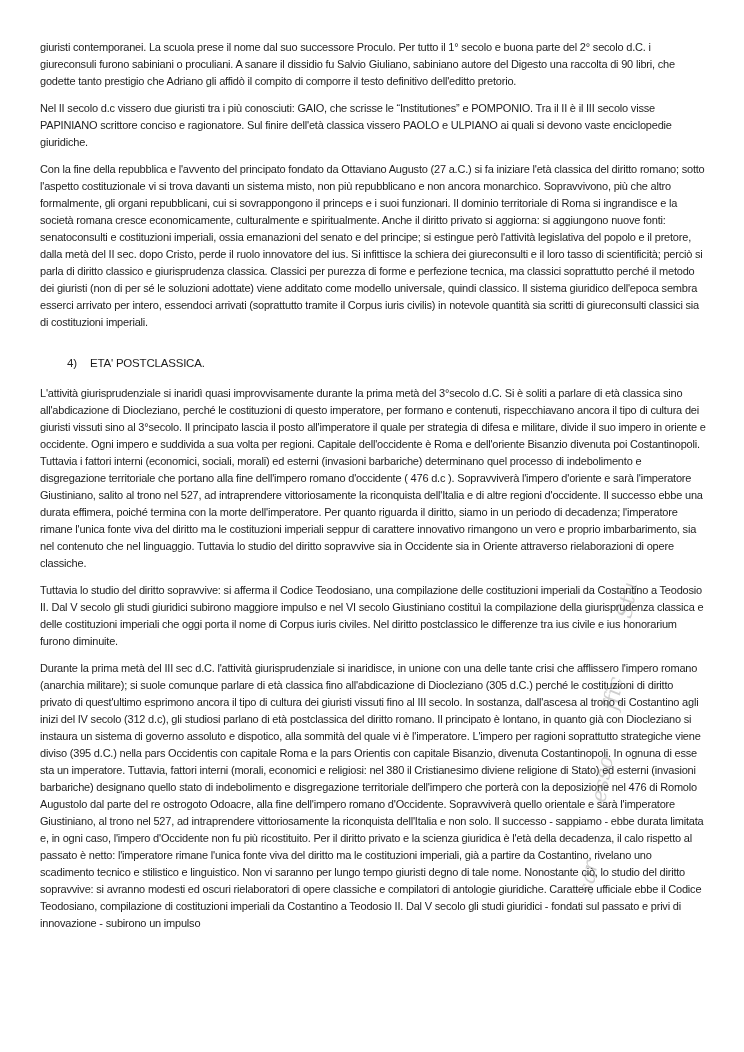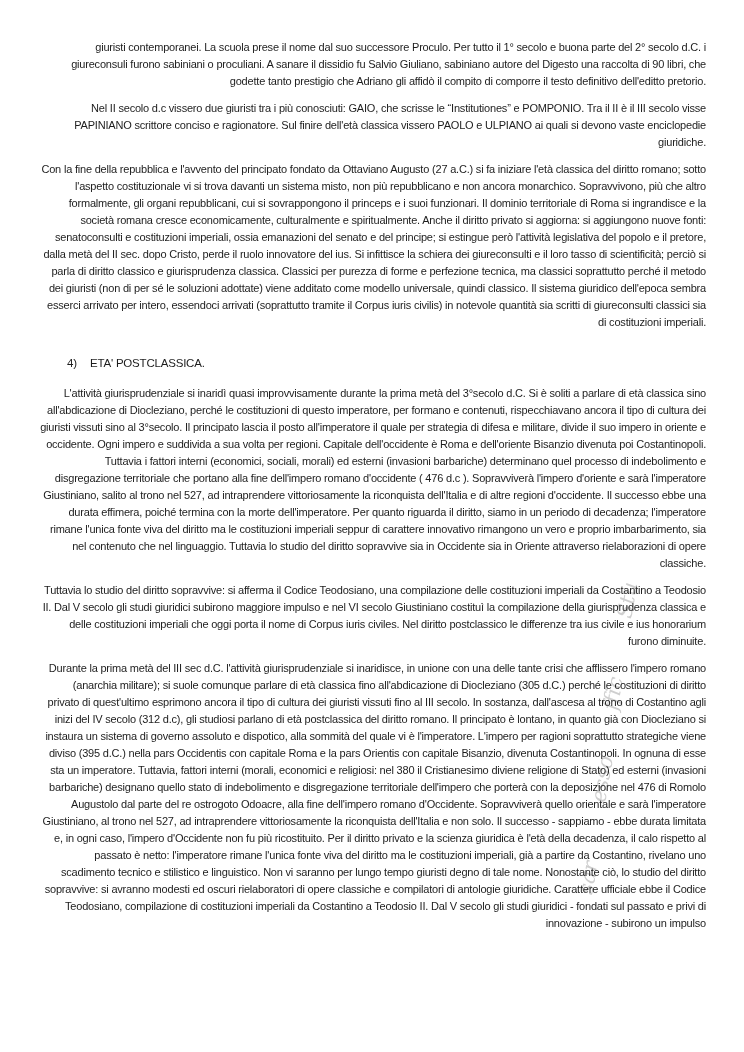--- a/index.html
+++ b/index.html
@@ -22,21 +22,21 @@
     position: absolute;
     left: 40px;
     top: 39px;
     width: 666px;
   }
   .content p {
     margin: 0 0 10px 0;
     font-size: 11px;
     line-height: 17px;
     letter-spacing: -0.2px;
-    text-align: right;
+    text-align: left;
     color: #1d1d1d;
   }
   .section-heading {
     margin: 24px 0 13px 0;
     padding-left: 27px;
     font-size: 11.5px;
     line-height: 17px;
     letter-spacing: -0.2px;
     color: #1d1d1d;
     display: flex;

